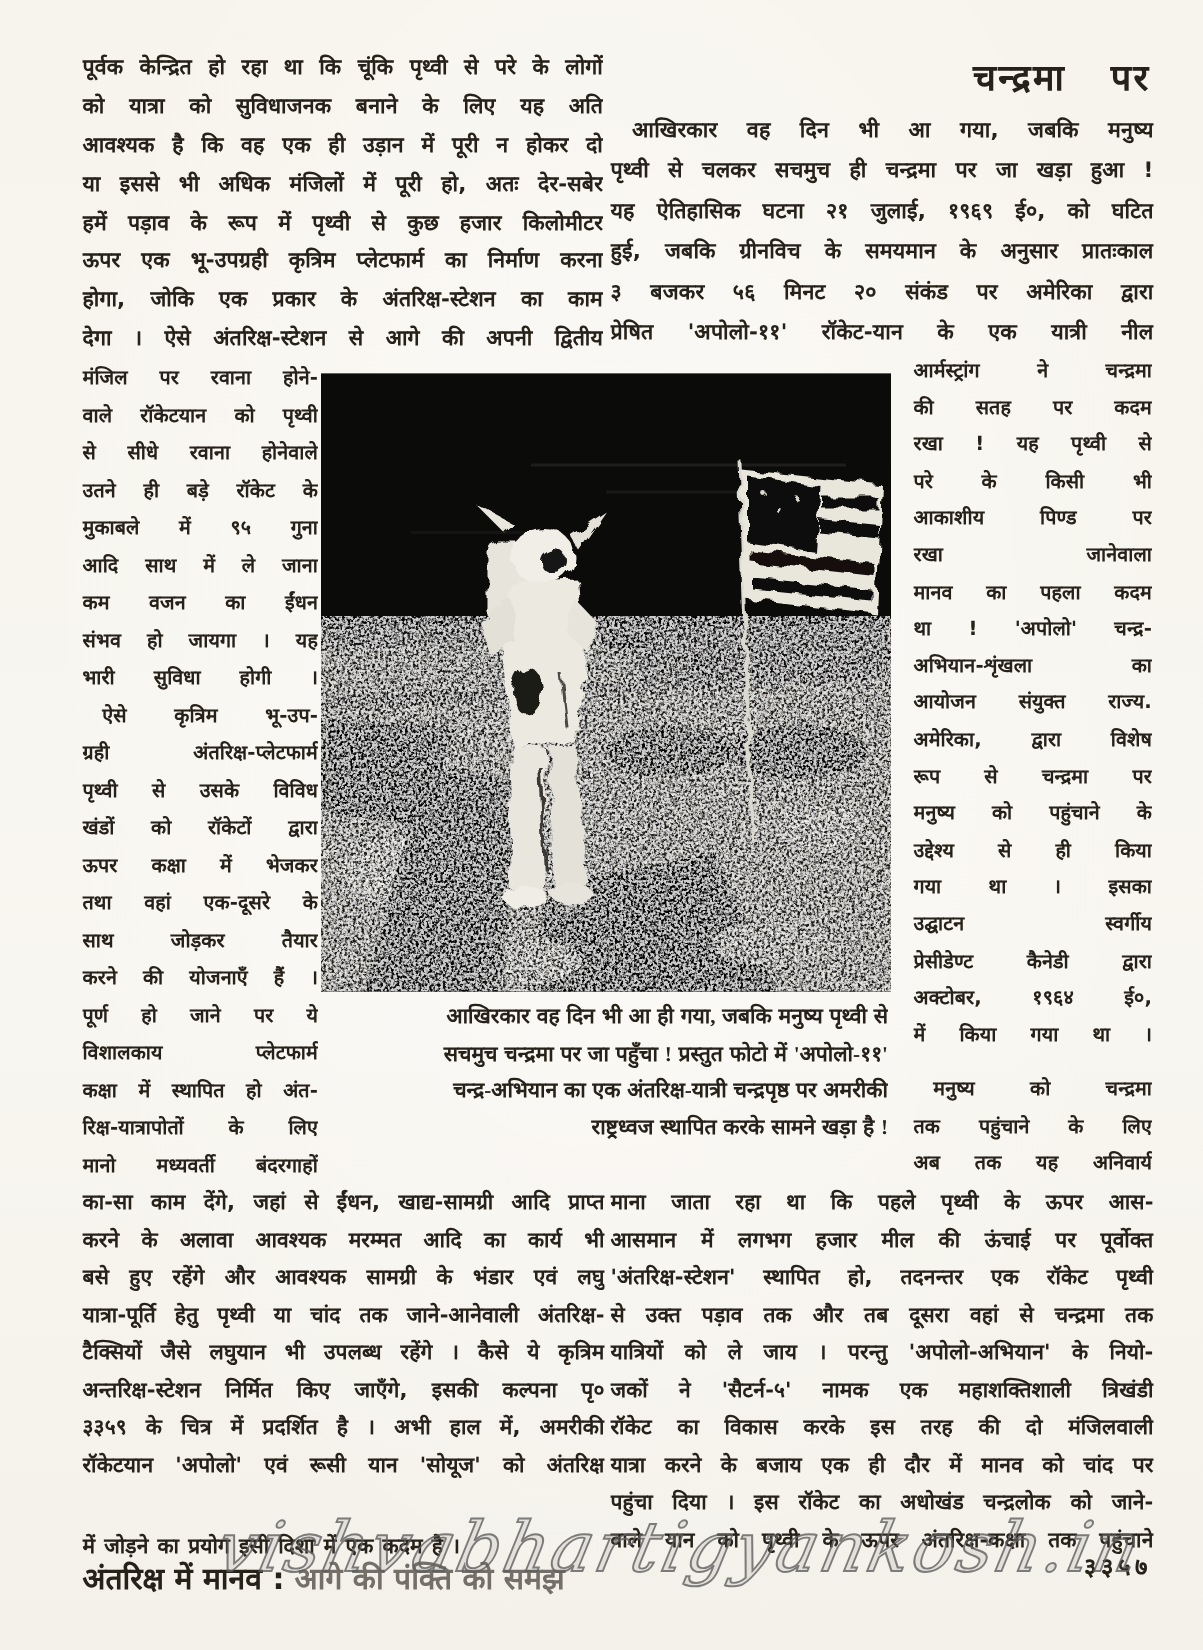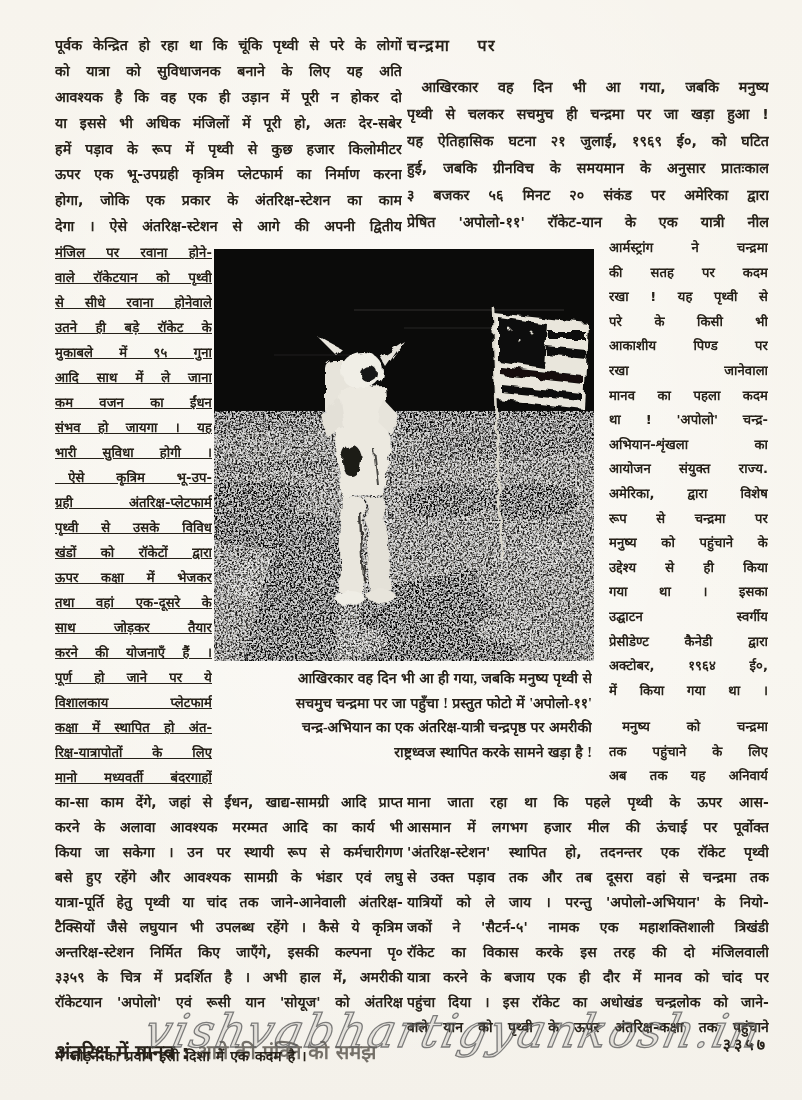--- a/index.html
+++ b/index.html
@@ -12,27 +12,27 @@
     color:#262119;font-weight:bold;
   }
   .text-block{position:absolute;}
   .line{
     text-align:justify;text-align-last:justify;
     height:1lh;overflow:hidden;
     word-spacing:1px;letter-spacing:.1px;
   }
   .line-gap{height:12px;}
   .col-left-top   {left:55px; top:33px;  width:347px;line-height:25.9px;font-size:14.2px;}
-  .col-left-narrow{left:55px; top:240px; width:157px;line-height:25px;  font-size:13.1px;text-decoration:underline;}
+  .col-left-narrow{left:55px; top:240px; width:157px;line-height:25px;  font-size:13.1px;}
   .col-left-bottom{left:55px; top:790px; width:348px;line-height:25px;  font-size:14.0px;}
   .left-lastline  {position:absolute;left:55px;top:1040px;width:400px;font-size:20px;line-height:25px;}
   .left-lastline .obscured{opacity:.62;filter:blur(.4px);}
   .heading{
-    position:absolute;left:407px;top:34px;width:360px;text-align:left;
-    font-size:16px;word-spacing:20px;letter-spacing:1.5px;
+    position:absolute;left:407px;top:34px;width:360px;text-align:right;
+    font-size:24px;word-spacing:20px;letter-spacing:1.5px;
   }
   .col-right-top   {left:407px;top:74px; width:362px;line-height:27px;  font-size:14.3px;}
   .col-right-narrow{left:609px;top:236px;width:159px;line-height:24.6px;font-size:13.1px;}
   .col-right-bottom{left:407px;top:790px;width:362px;line-height:25px;  font-size:14.0px;}
   .photo{
     position:absolute;left:214px;top:249px;width:380px;height:412px;margin:0;
     background:#0a0a09;
   }
   .caption{position:absolute;left:220px;top:666px;width:372px;font-size:14.1px;line-height:24.5px;}
   .cap-line{text-align:right;height:1lh;overflow:hidden;word-spacing:1px;font-family:Liberation Serif, serif;}
@@ -84,21 +84,20 @@
       <div class="line">करने की योजनाएँ हैं ।</div>
       <div class="line">पूर्ण हो जाने पर ये</div>
       <div class="line">विशालकाय प्लेटफार्म</div>
       <div class="line">कक्षा में स्थापित हो अंत-</div>
       <div class="line">रिक्ष-यात्रापोतों के लिए</div>
       <div class="line">मानो मध्यवर्ती बंदरगाहों</div>
     </div>
   <div class="text-block col-left-bottom">
       <div class="line">का-सा काम देंगे, जहां से ईंधन, खाद्य-सामग्री आदि प्राप्त</div>
       <div class="line">करने के अलावा आवश्यक मरम्मत आदि का कार्य भी</div>
-      <div class="line">किया जा सकेगा ।  उन पर स्थायी रूप से कर्मचारीगण</div>
       <div class="line">बसे हुए रहेंगे और आवश्यक सामग्री के भंडार एवं लघु</div>
       <div class="line">यात्रा-पूर्ति हेतु पृथ्वी या चांद तक जाने-आनेवाली अंतरिक्ष-</div>
       <div class="line">टैक्सियों जैसे लघुयान भी उपलब्ध रहेंगे ।  कैसे ये कृत्रिम</div>
       <div class="line">अन्तरिक्ष-स्टेशन निर्मित किए जाएँगे, इसकी कल्पना पृ०</div>
       <div class="line">३३५९ के चित्र में प्रदर्शित है ।  अभी हाल में, अमरीकी</div>
       <div class="line">रॉकेटयान 'अपोलो' एवं रूसी यान 'सोयूज' को अंतरिक्ष</div>
       <div class="line" style="text-align-last: left; margin-top: 29px;">में जोड़ने का प्रयोग इसी दिशा में एक कदम है ।</div>
     </div>
   <div class="left-lastline">
     <span>अंतरिक्ष में मानव :</span>

